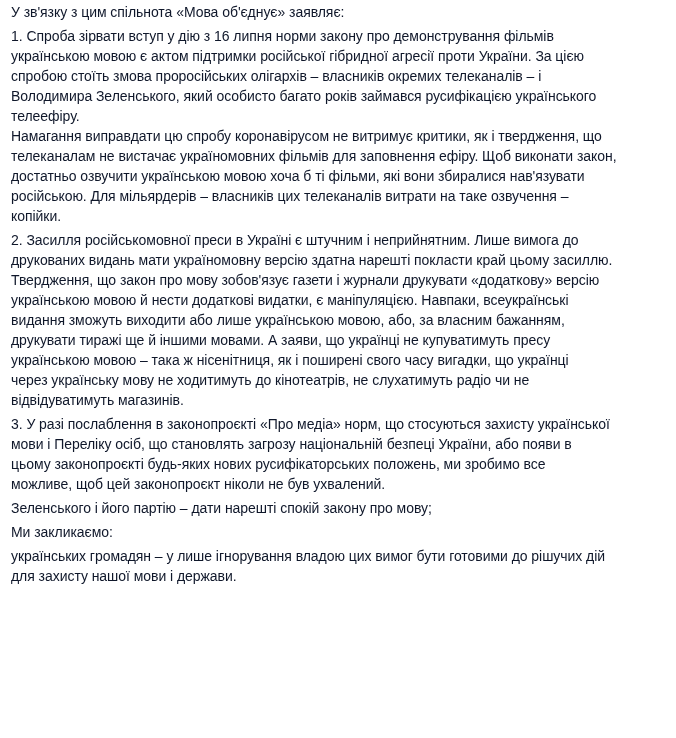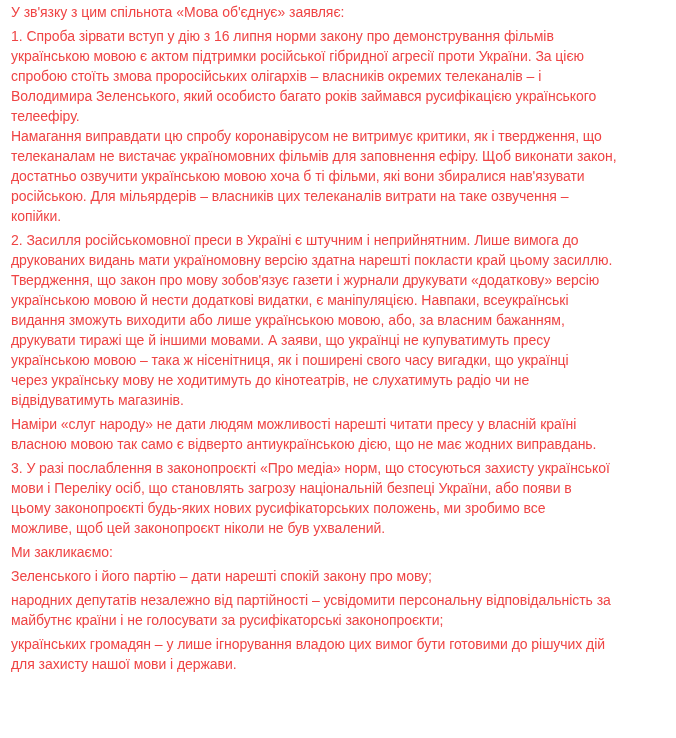--- a/index.html
+++ b/index.html
@@ -12,21 +12,21 @@
     height: 738px;
     overflow: hidden;
   }
   .post {
     box-sizing: border-box;
     width: 676px;
     padding: 2px 8px 0 11px;
     font-family: "Liberation Sans", "DejaVu Sans", sans-serif;
     font-size: 14px;
     line-height: 20px;
-    color: #ef4444;
+    color: #0f172a;
     letter-spacing: -0.05px;
   }
   .para {
     white-space: pre-line;
     margin: 0 0 4px 0;
   }
   .para:last-child {
     margin-bottom: 0;
   }
 </style>
@@ -47,25 +47,21 @@
 копійки.</div>
   <div class="para">2. Засилля російськомовної преси в Україні є штучним і неприйнятним. Лише вимога до
 друкованих видань мати україномовну версію здатна нарешті покласти край цьому засиллю.
 Твердження, що закон про мову зобов'язує газети і журнали друкувати «додаткову» версію
 українською мовою й нести додаткові видатки, є маніпуляцією. Навпаки, всеукраїнські
 видання зможуть виходити або лише українською мовою, або, за власним бажанням,
 друкувати тиражі ще й іншими мовами. А заяви, що українці не купуватимуть пресу
 українською мовою – така ж нісенітниця, як і поширені свого часу вигадки, що українці
 через українську мову не ходитимуть до кінотеатрів, не слухатимуть радіо чи не
 відвідуватимуть магазинів.</div>
-  <div class="para">Наміри «слуг народу» не дати людям можливості нарешті читати пресу у власній країні
-власною мовою так само є відверто антиукраїнською дією, що не має жодних виправдань.</div>
   <div class="para">3. У разі послаблення в законопроєкті «Про медіа» норм, що стосуються захисту української
 мови і Переліку осіб, що становлять загрозу національній безпеці України, або появи в
 цьому законопроєкті будь-яких нових русифікаторських положень, ми зробимо все
 можливе, щоб цей законопроєкт ніколи не був ухвалений.</div>
+  <div class="para">Зеленського і його партію – дати нарешті спокій закону про мову;</div>
   <div class="para">Ми закликаємо:</div>
-  <div class="para">Зеленського і його партію – дати нарешті спокій закону про мову;</div>
-  <div class="para">народних депутатів незалежно від партійності – усвідомити персональну відповідальність за
-майбутнє країни і не голосувати за русифікаторські законопроєкти;</div>
   <div class="para">українських громадян – у лише ігнорування владою цих вимог бути готовими до рішучих дій
 для захисту нашої мови і держави.</div>
 </div>
 
 </body></html>

